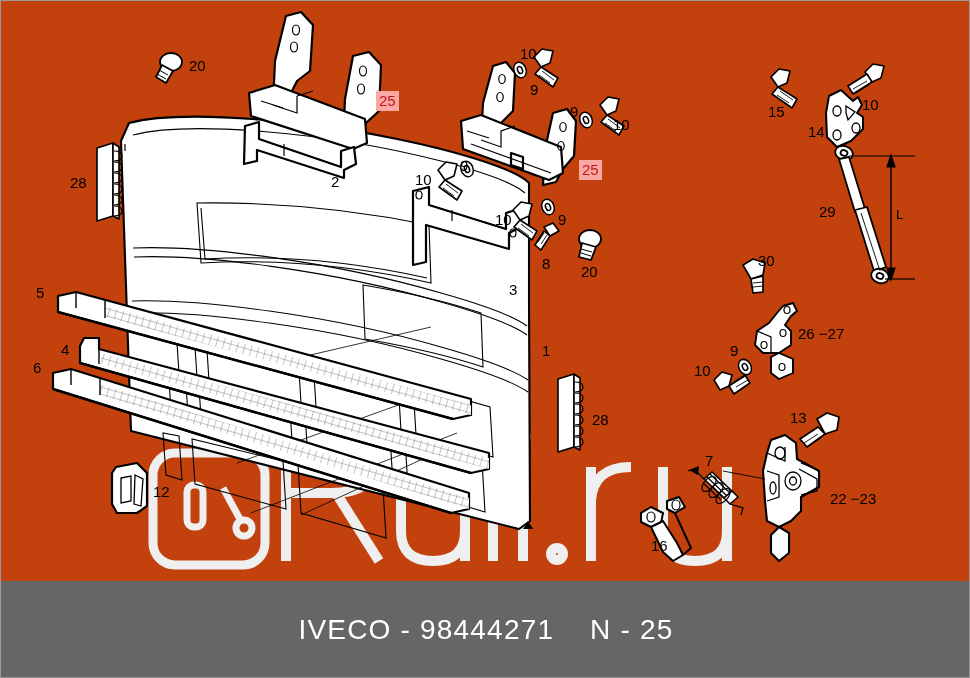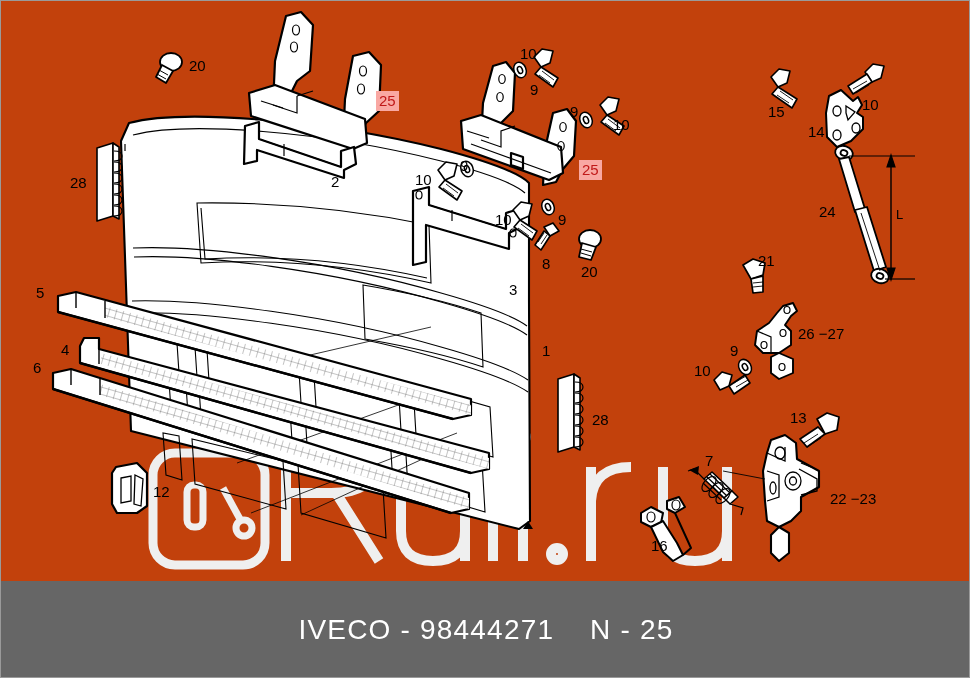--- a/index.html
+++ b/index.html
@@ -482,23 +482,23 @@
     <div class="callout" style="left:414px;top:171px;">10</div>
     <div class="callout" style="left:459px;top:157px;">9</div>
     <div class="callout" style="left:494px;top:211px;">10</div>
     <div class="callout" style="left:557px;top:211px;">9</div>
     <div class="callout" style="left:541px;top:255px;">8</div>
     <div class="callout" style="left:580px;top:263px;">20</div>
     <div class="callout" style="left:508px;top:281px;">3</div>
     <div class="callout" style="left:767px;top:103px;">15</div>
     <div class="callout" style="left:861px;top:96px;">10</div>
     <div class="callout" style="left:807px;top:123px;">14</div>
-    <div class="callout" style="left:818px;top:203px;">24</div>
+    <div class="callout" style="left:818px;top:203px;">29</div>
     <div class="callout dim" style="left:895px;top:207px;">L</div>
-    <div class="callout" style="left:757px;top:252px;">21</div>
+    <div class="callout" style="left:757px;top:252px;">30</div>
     <div class="callout" style="left:797px;top:325px;">26 −27</div>
     <div class="callout" style="left:729px;top:342px;">9</div>
     <div class="callout" style="left:693px;top:362px;">10</div>
     <div class="callout" style="left:35px;top:284px;">5</div>
     <div class="callout" style="left:60px;top:341px;">4</div>
     <div class="callout" style="left:32px;top:359px;">6</div>
     <div class="callout" style="left:152px;top:483px;">12</div>
     <div class="callout" style="left:541px;top:342px;">1</div>
     <div class="callout" style="left:591px;top:411px;">28</div>
     <div class="callout" style="left:789px;top:409px;">13</div>

